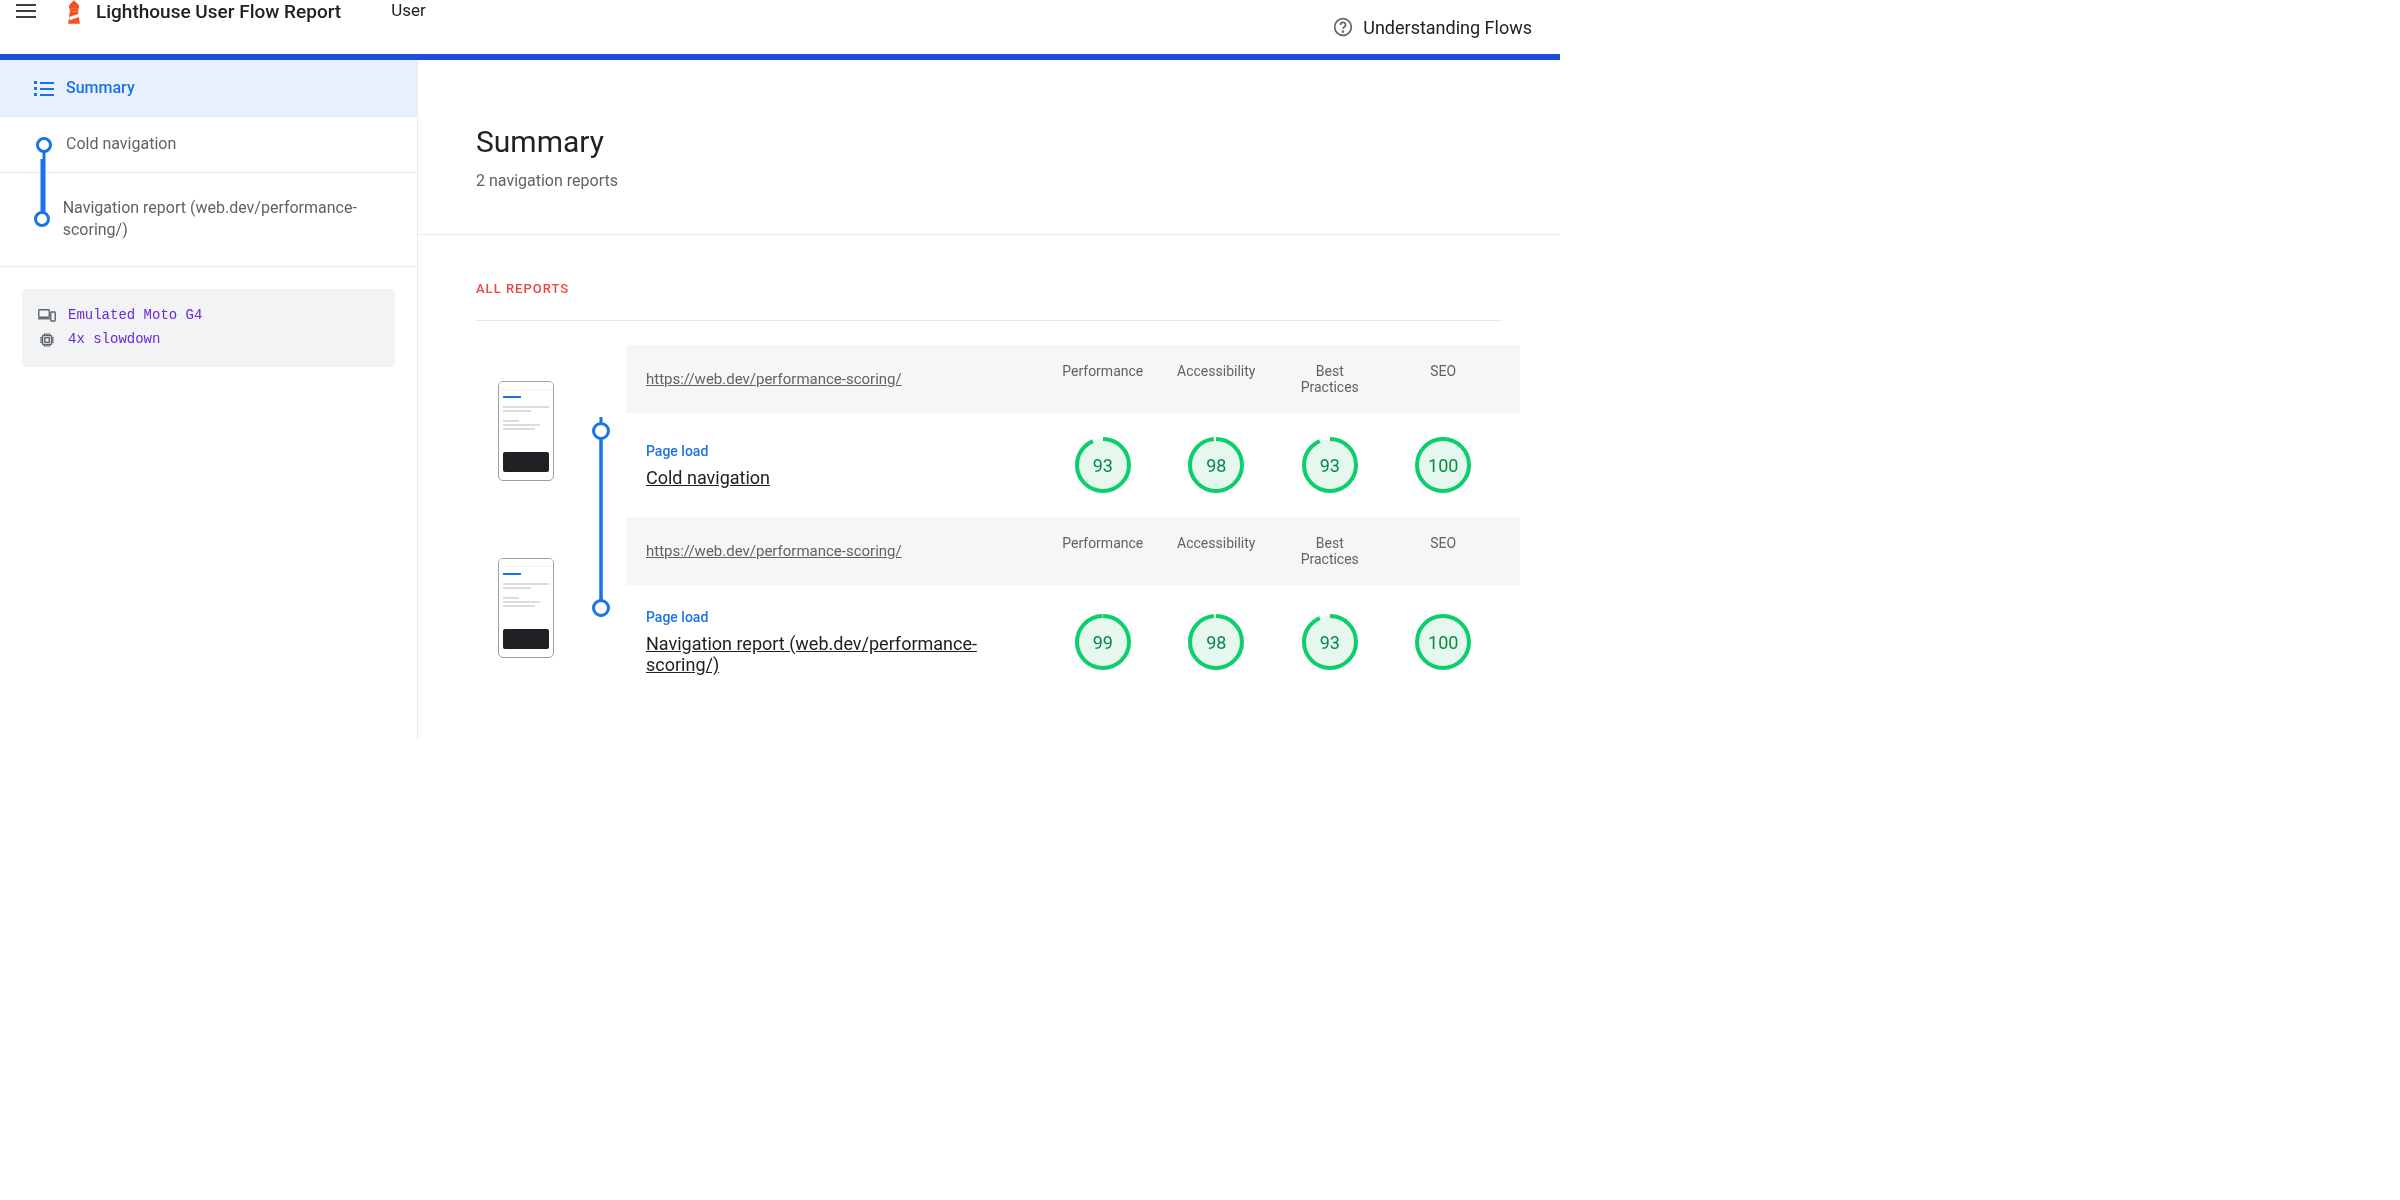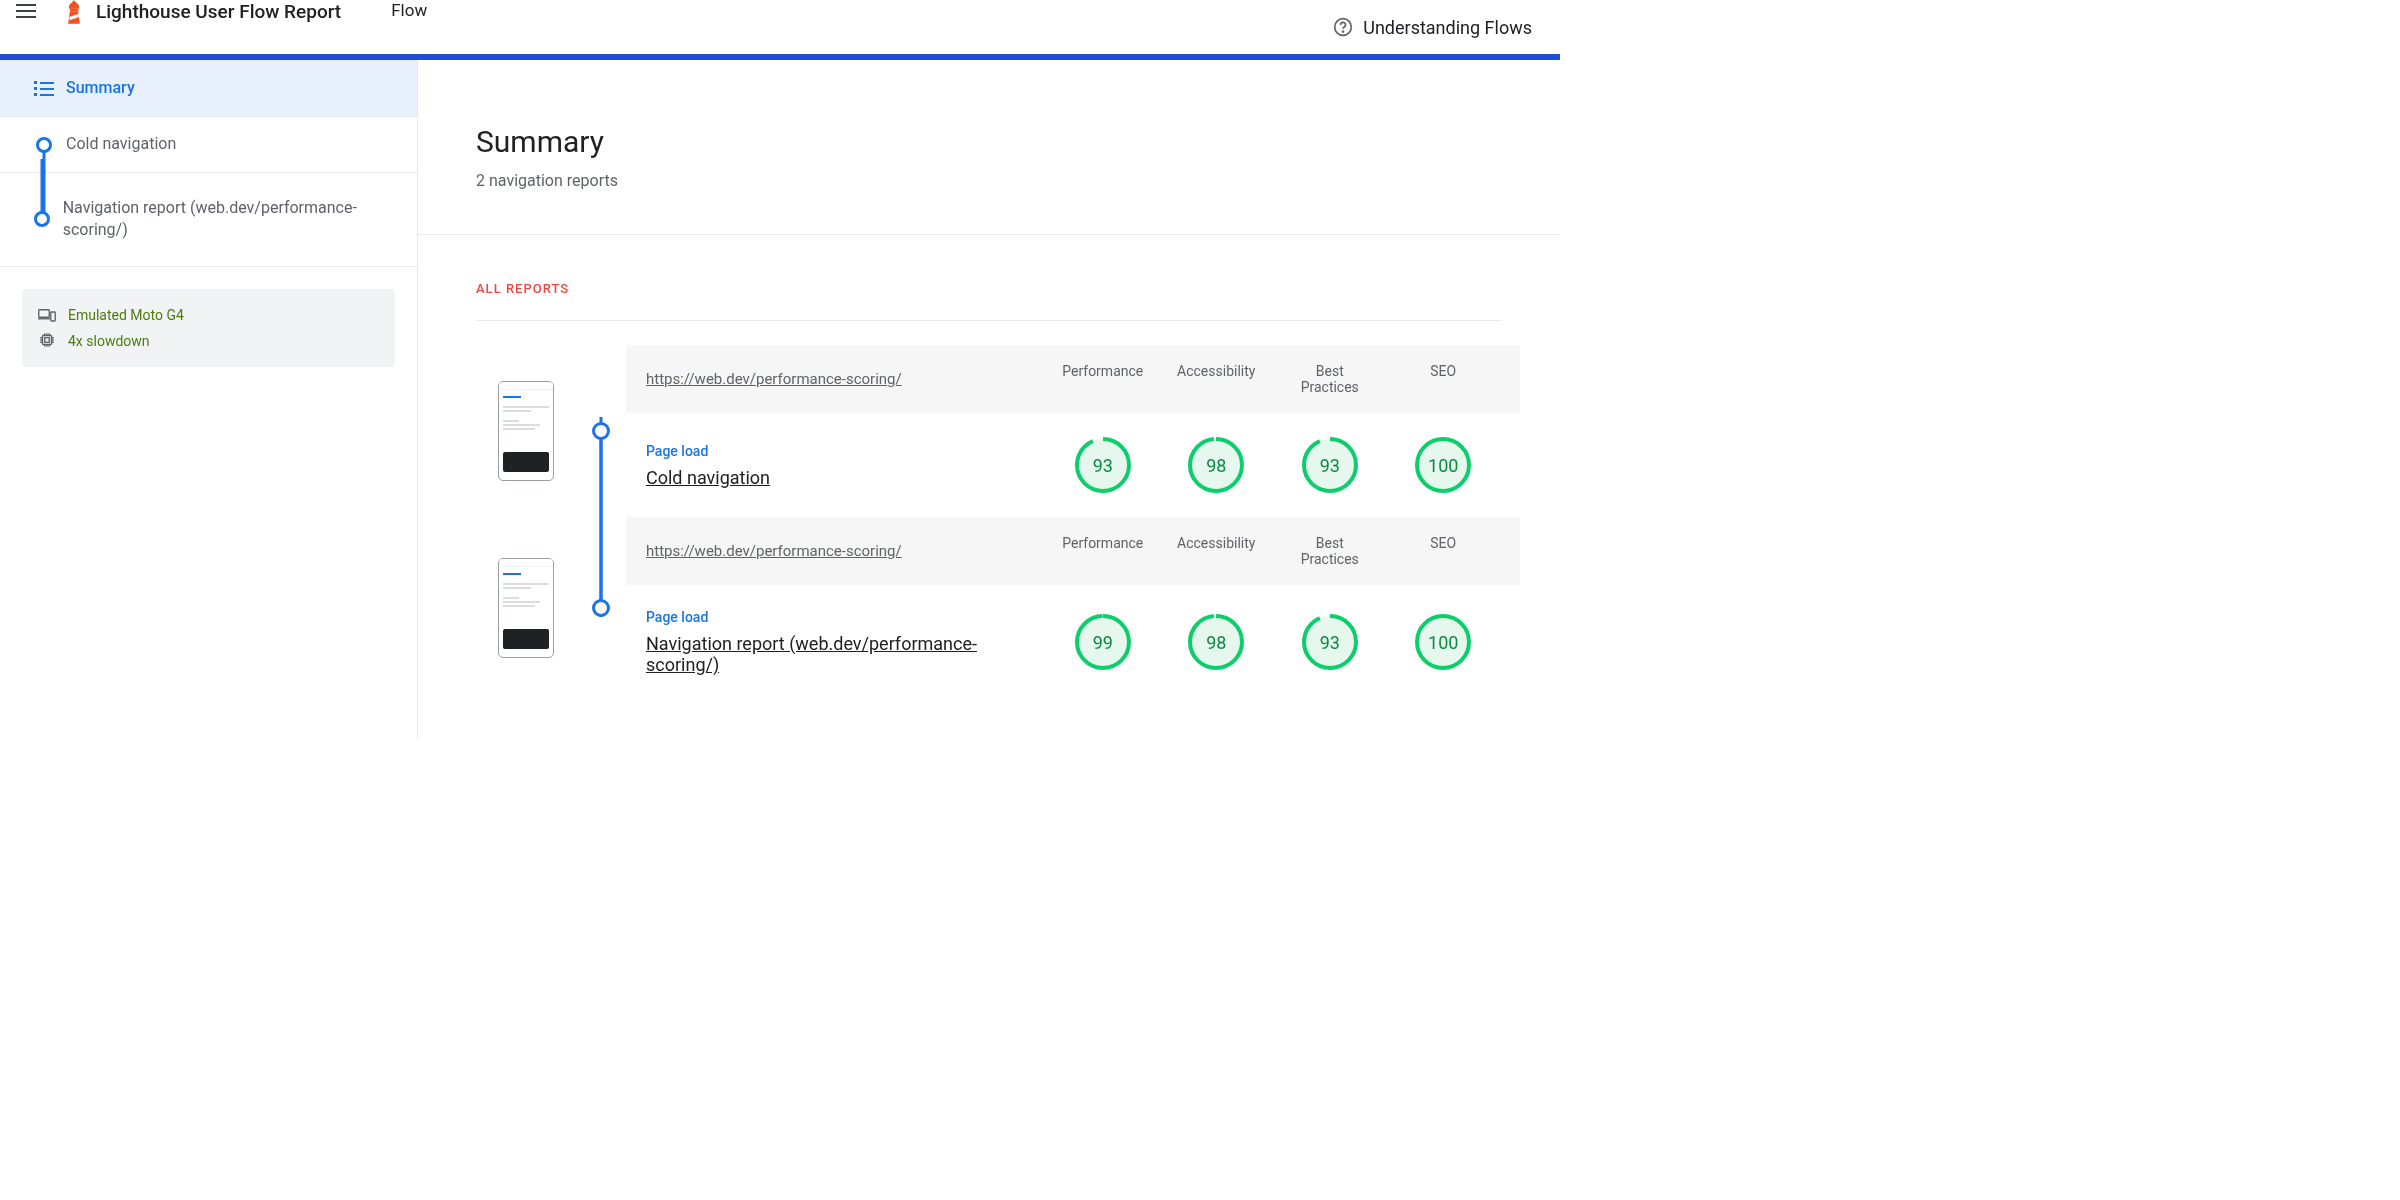--- a/index.html
+++ b/index.html
@@ -47,21 +47,21 @@
 .list-summary-icon span.d3{top:11.5px;}
 
 
 .tl-circle { width: 16px; height: 16px; border: 3px solid #1a73e8; border-radius: 50%; background: #fff; z-index: 2; position: relative; }
 .tl-line { position: absolute; width: 3px; background: #1a73e8; left: 50%; transform: translateX(-50%); }
 .tl-line.down { top: 50%; height: 80px; }
 .tl-line.up { bottom: 50%; height: 60px; }
 
 
 .settings-box { margin: 22px; background: #f1f3f4; border-radius: 4px; padding: 14px 16px; }
-.settings-row { display: flex; align-items: flex-end; color: #4d7c0f; font-size: 14px; padding: 4px 0; }
+.settings-row { display: flex; align-items: flex-start; color: #6d28d9; font-size: 14px; padding: 4px 0; font-family: Liberation Mono, monospace; }
 .settings-row svg, .settings-row .dev-icon { margin-right: 12px; }
 
 
 .summary-header { padding: 64px 0 44px 58px; }
 .summary-title { font-size: 30px; font-weight: 400; margin-bottom: 12px; }
 .summary-sub { font-size: 16px; color: #5f6368; }
 .divider-full { height: 1px; background: #e8eaed; }
 
 .all-reports-label { padding: 46px 0 24px 58px; font-size: 13px; letter-spacing: 1px; color: #ef4444; font-weight: 500; }
 .reports-divider { margin: 0 58px 24px; height: 1px; background: #e8eaed; }
@@ -114,21 +114,21 @@
       <div></div>
       <div></div>
     </div>
   <svg class="logo-icon" viewBox="0 0 24 28">
     <path fill="#F4511E" d="M12 0 L18 6 L18 10 L6 10 L6 6 Z"></path>
     <rect fill="#F4511E" x="7" y="10" width="10" height="3"></rect>
     <path fill="#F4511E" d="M7 13 L17 13 L19 28 L5 28 Z"></path>
     <path fill="#fff" d="M6.3 20 L17.5 16 L18 20 L6.8 24 Z"></path>
   </svg>
   <div class="header-title">Lighthouse User Flow Report</div>
-  <div class="header-save">Flow</div>
+  <div class="header-save">User</div>
   <div class="header-spacer"></div>
   <div class="help-group">
     <svg class="help-icon" width="20" height="20" viewBox="0 0 24 24" fill="none" stroke="#5f6368" stroke-width="2">
       <circle cx="12" cy="12" r="10"></circle>
       <path d="M9 9.5 a3 3 0 1 1 4.5 2.5 c-1 0.6-1.5 1-1.5 2"></path>
       <circle cx="12" cy="17.5" r="0.6" fill="#5f6368"></circle>
     </svg>
     <span class="help-text">Understanding Flows</span>
   </div>
 </div>

